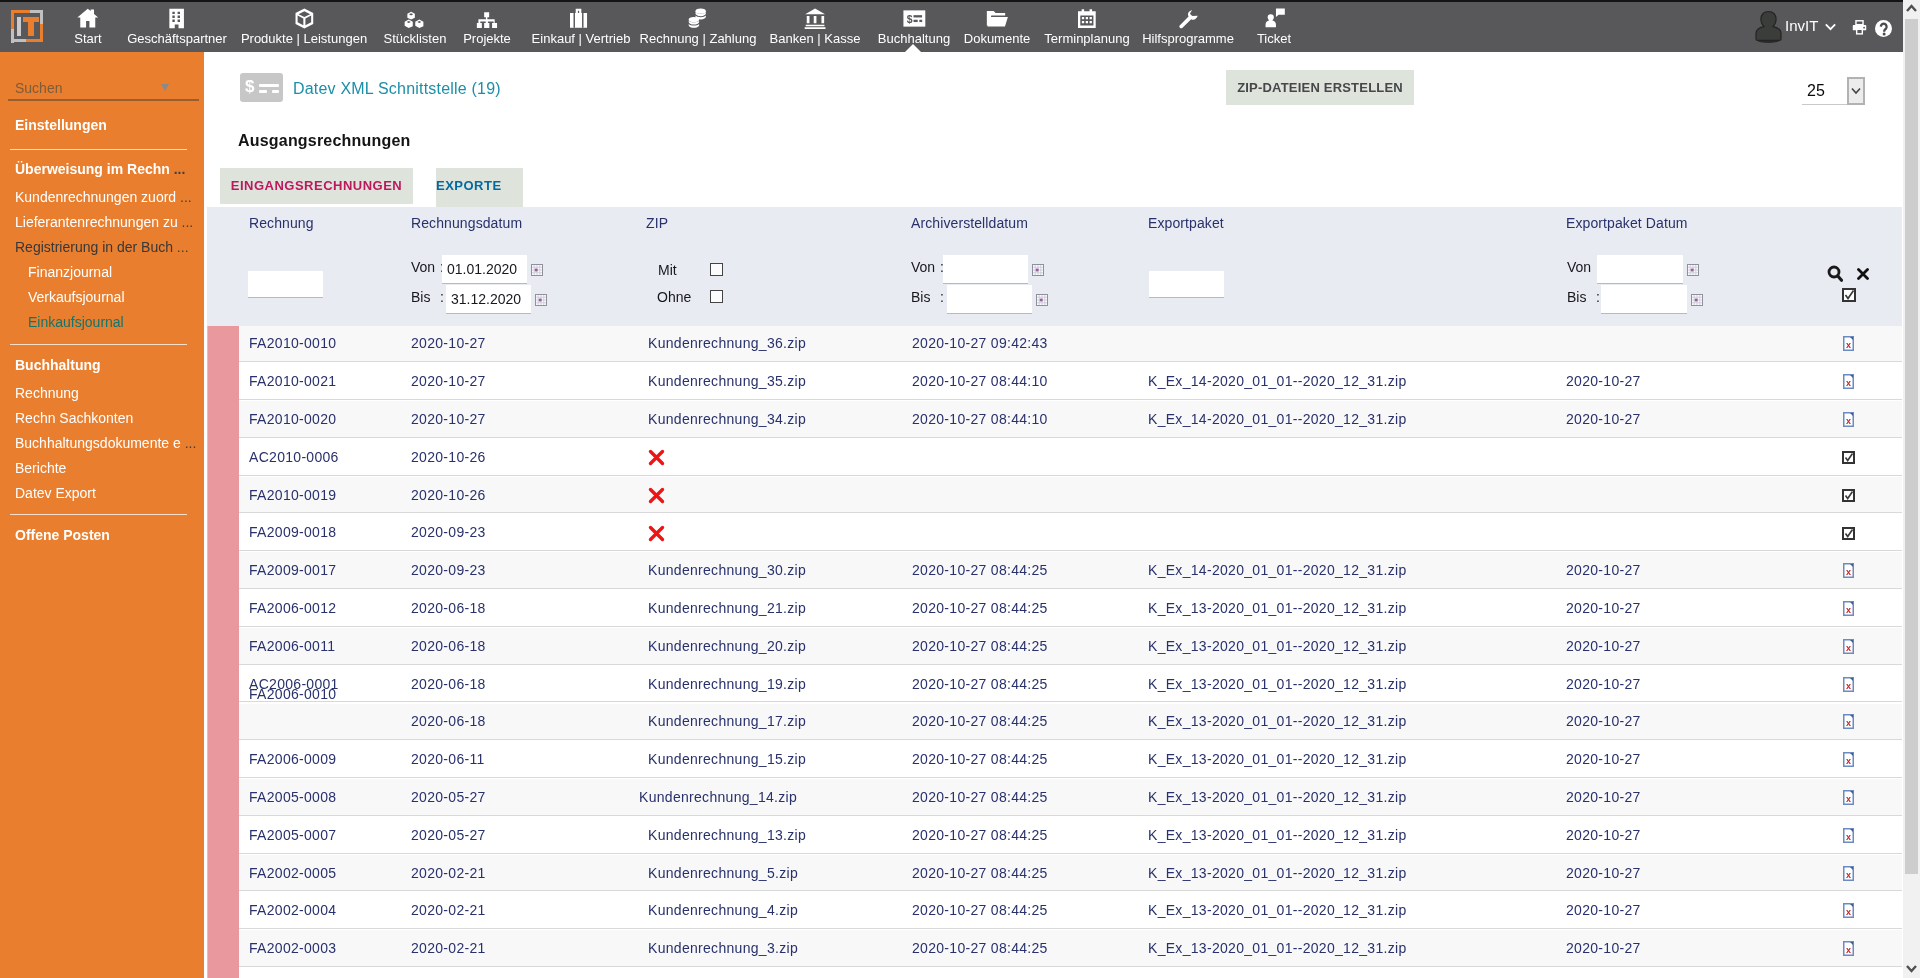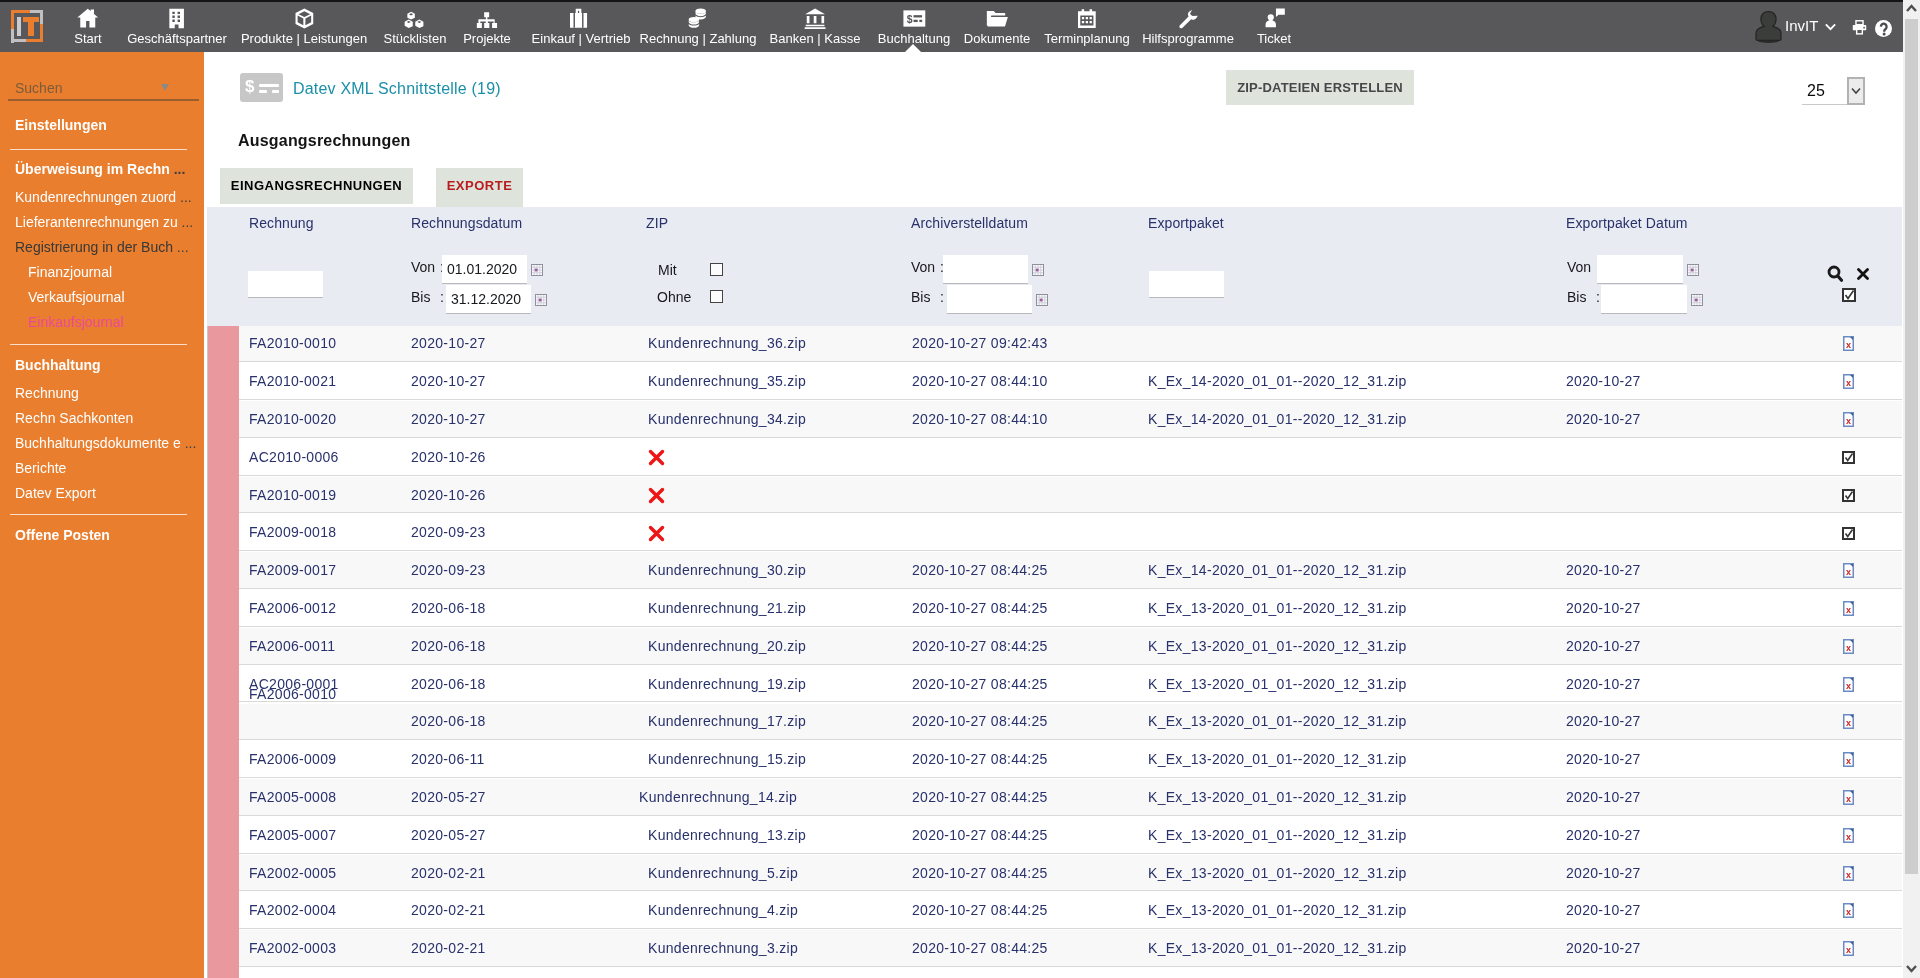--- a/index.html
+++ b/index.html
@@ -145,21 +145,21 @@
 <div class="abs" style="left:161px;top:84px;width:0;height:0;border-left:4px solid transparent;border-right:4px solid transparent;border-top:7px solid #8a8a8a"></div>
 <div class="abs" style="left:8px;top:99px;width:191px;height:2px;background:rgba(90,65,45,0.55)"></div>
 <div class="sb-item" style="top:118px;left:15px;font-weight:bold;color:#fff">Einstellungen</div>
 <div class="sb-sep" style="top:149px"></div>
 <div class="sb-item" style="top:162px;left:15px;font-weight:bold;color:#fff">Überweisung im Rechn<span style="color:#3f3f3f"> ...</span></div>
 <div class="sb-item" style="top:190px;left:15px;font-weight:normal;color:#fff">Kundenrechnungen zuord<span style="color:#3f3f3f"> ...</span></div>
 <div class="sb-item" style="top:215px;left:15px;font-weight:normal;color:#fff">Lieferantenrechnungen zu<span style="color:#3f3f3f"> ...</span></div>
 <div class="sb-item" style="top:240px;left:15px;font-weight:normal;color:#383838">Registrierung in der Buch<span style="color:#3f3f3f"> ...</span></div>
 <div class="sb-item" style="top:265px;left:28px;font-weight:normal;color:#fff">Finanzjournal</div>
 <div class="sb-item" style="top:290px;left:28px;font-weight:normal;color:#fff">Verkaufsjournal</div>
-<div class="sb-item" style="top:315px;left:28px;font-weight:normal;color:#ec4899">Einkaufsjournal</div>
+<div class="sb-item" style="top:315px;left:28px;font-weight:normal;color:#0f766e">Einkaufsjournal</div>
 <div class="sb-sep" style="top:344px"></div>
 <div class="sb-item" style="top:358px;left:15px;font-weight:bold;color:#fff">Buchhaltung</div>
 <div class="sb-item" style="top:386px;left:15px;font-weight:normal;color:#fff">Rechnung</div>
 <div class="sb-item" style="top:411px;left:15px;font-weight:normal;color:#fff">Rechn Sachkonten</div>
 <div class="sb-item" style="top:436px;left:15px;font-weight:normal;color:#fff">Buchhaltungsdokumente e<span style="color:#3f3f3f"> ...</span></div>
 <div class="sb-item" style="top:461px;left:15px;font-weight:normal;color:#fff">Berichte</div>
 <div class="sb-item" style="top:486px;left:15px;font-weight:normal;color:#fff">Datev Export</div>
 <div class="sb-sep" style="top:514px"></div>
 <div class="sb-item" style="top:528px;left:15px;font-weight:bold;color:#fff">Offene Posten</div>
 <div class="abs" style="left:240px;top:73px;width:43px;height:29px;background:#c7c7c7;border-radius:3px">
@@ -171,22 +171,22 @@
 <div class="abs" style="left:293px;top:80px;color:#1b8fa8;font-size:16px;line-height:17px;letter-spacing:0.2px">Datev XML Schnittstelle (19)</div>
 <div class="abs" style="left:1226px;top:70px;width:188px;height:35px;background:#dee3dc;color:#47474a;font-size:13px;letter-spacing:0.35px;font-weight:bold;text-align:center;line-height:35px;letter-spacing:0.2px;white-space:nowrap">ZIP-DATEIEN ERSTELLEN</div>
 <div class="abs" style="left:1807px;top:82px;font-size:16px;line-height:17px;color:#0a0a0a">25</div>
 <div class="abs" style="left:1802px;top:104px;width:45px;height:1px;background:#c9c9c9"></div>
 <div class="abs" style="left:1847px;top:77px;width:18px;height:28px;background:#ececec;border:2px solid #b2b2b2">
     <svg class="abs" style="left:2px;top:8px" width="10" height="8" viewBox="0 0 10 8">
       <path d="M1 1.5 5 6 9 1.5" stroke="#444" stroke-width="1.6" fill="none"></path>
     </svg>
   </div>
 <div class="abs" style="left:238px;top:132px;color:#141414;font-size:16px;font-weight:bold;line-height:17px;letter-spacing:0.2px">Ausgangsrechnungen</div>
-<div class="abs" style="left:220px;top:168px;width:193px;height:36px;background:#dee3dc;color:#000000;font-size:13px;font-weight:bold;text-align:center;line-height:36px;letter-spacing:0.5px">EINGANGSRECHNUNGEN</div>
-<div class="abs" style="left:436px;top:168px;width:87px;height:44px;background:#dee3dc;color:#b91c1c;font-size:13px;font-weight:bold;text-align:center;line-height:36px;letter-spacing:0.5px">EXPORTE</div>
+<div class="abs" style="left:220px;top:168px;width:193px;height:36px;background:#dee3dc;color:#be185d;font-size:13px;font-weight:bold;text-align:center;line-height:36px;letter-spacing:0.5px">EINGANGSRECHNUNGEN</div>
+<div class="abs" style="left:436px;top:168px;width:87px;height:44px;background:#dee3dc;color:#0369a1;font-size:13px;font-weight:bold;line-height:36px;letter-spacing:0.5px">EXPORTE</div>
 <div class="abs" style="left:207px;top:207px;width:1695px;height:118.5px;background:#e9ebf2"></div>
 <div class="hdr" style="left:249px;top:216px">Rechnung</div>
 <div class="hdr" style="left:411px;top:216px">Rechnungsdatum</div>
 <div class="hdr" style="left:646px;top:216px">ZIP</div>
 <div class="hdr" style="left:911px;top:216px">Archiverstelldatum</div>
 <div class="hdr" style="left:1148px;top:216px">Exportpaket</div>
 <div class="hdr" style="left:1566px;top:216px">Exportpaket Datum</div>
 <div class="finput" style="left:248px;top:271px;width:75px;height:27px"></div>
 <div class="flabel" style="left:411px;top:260px">Von</div>
 <div class="flabel" style="left:440px;top:260px">:</div>

